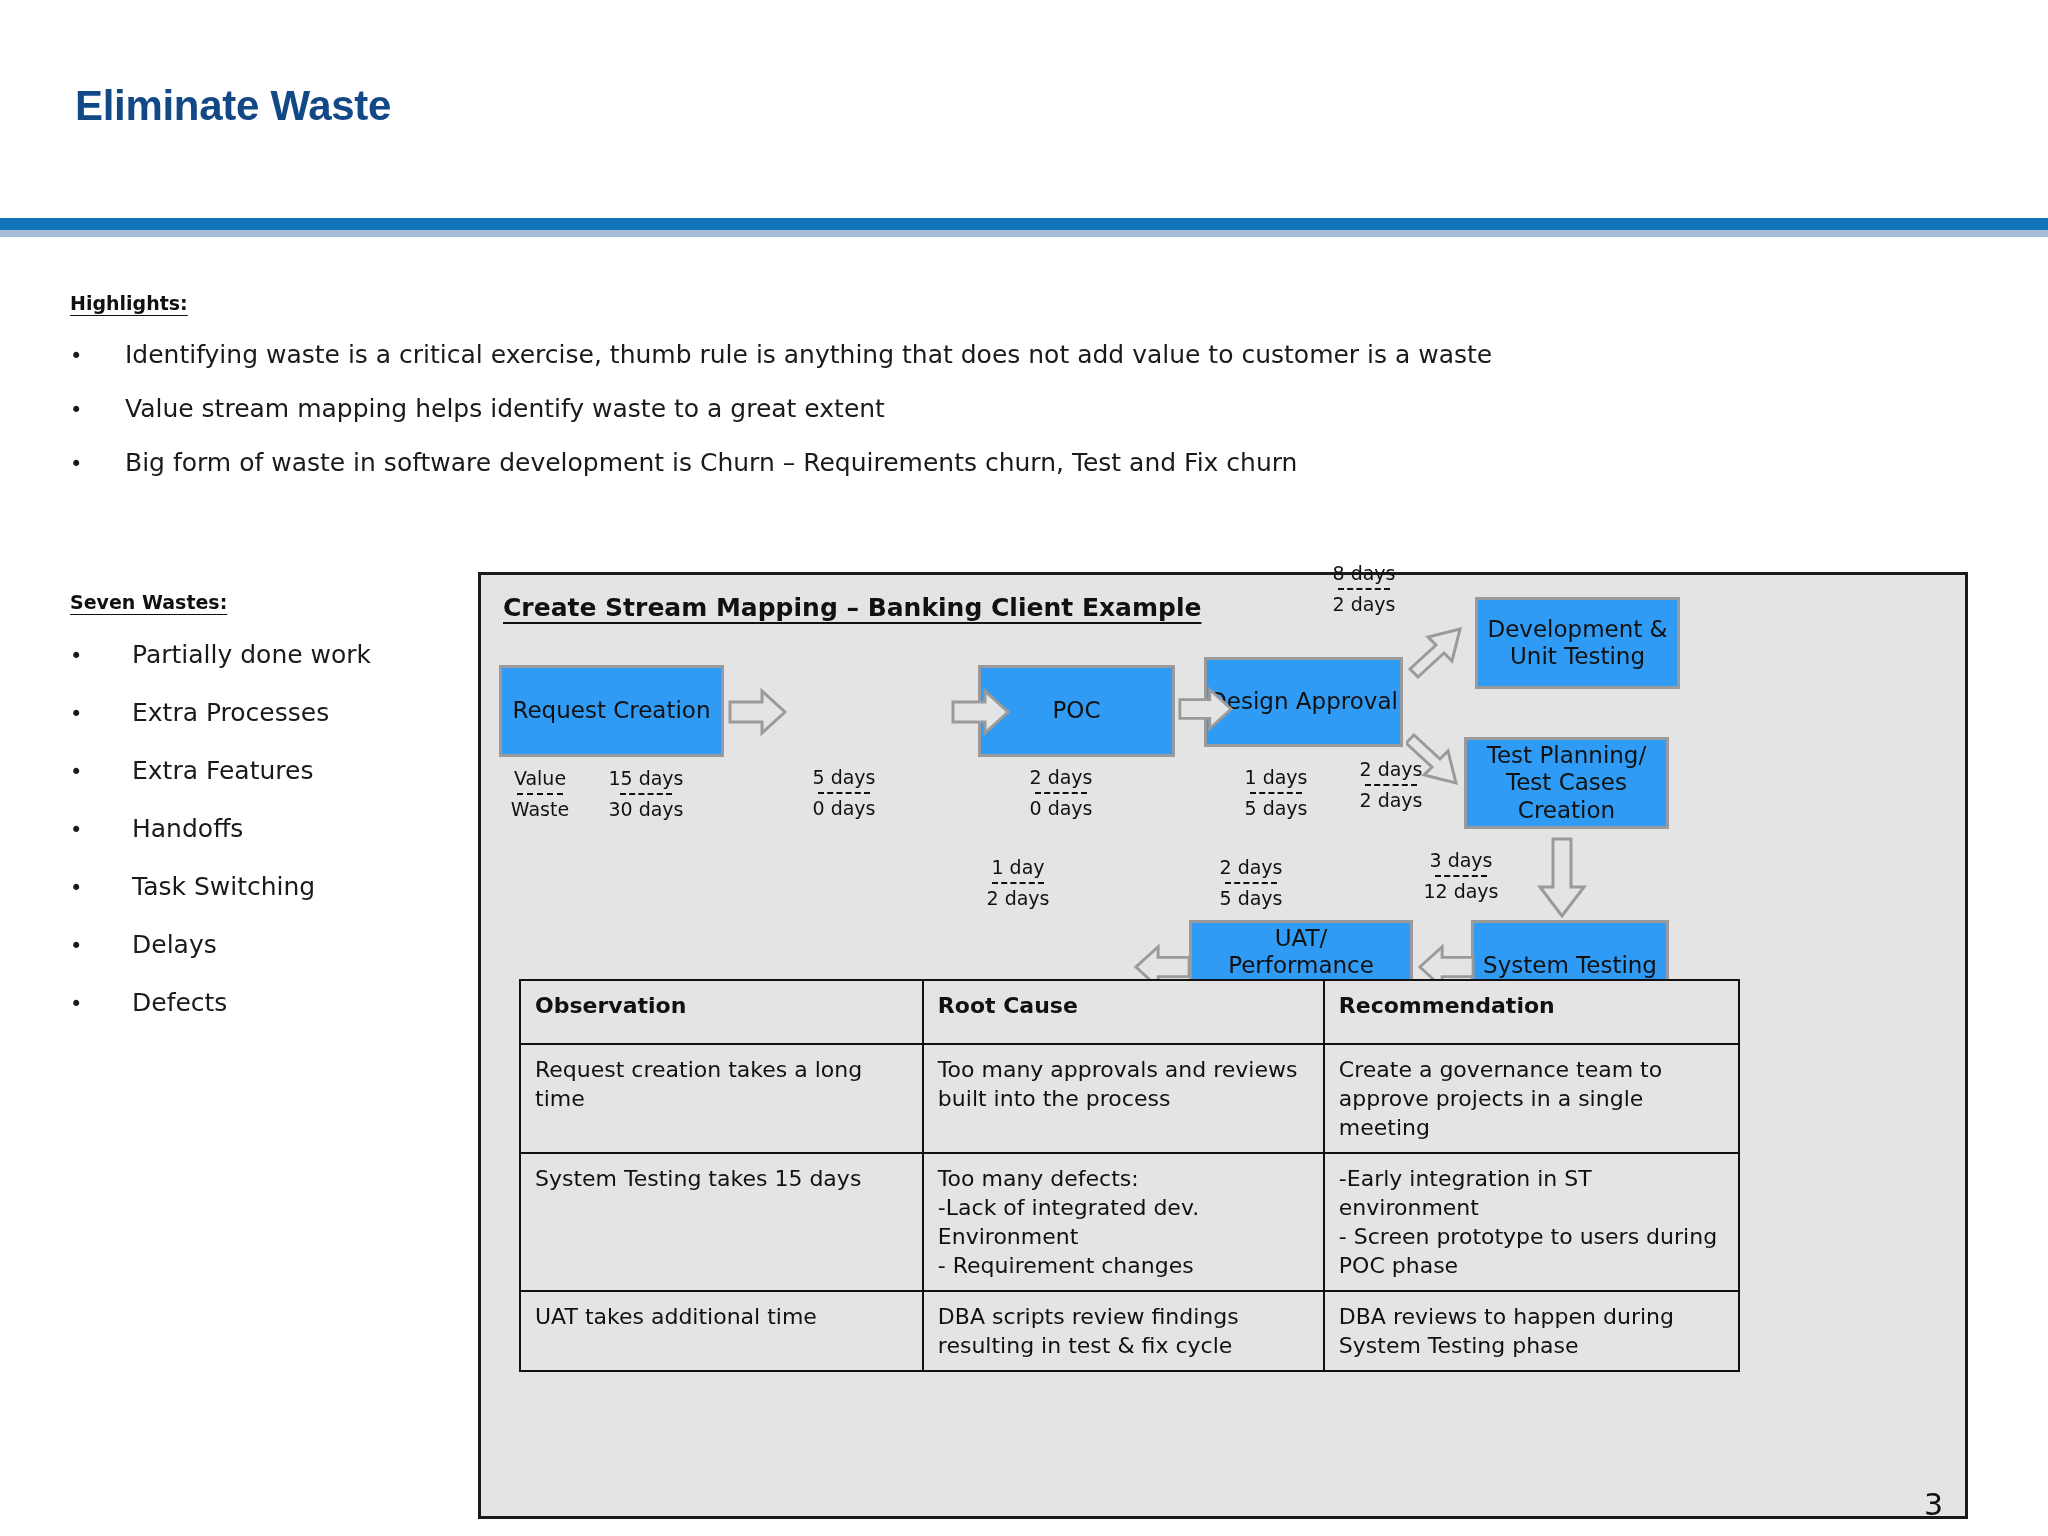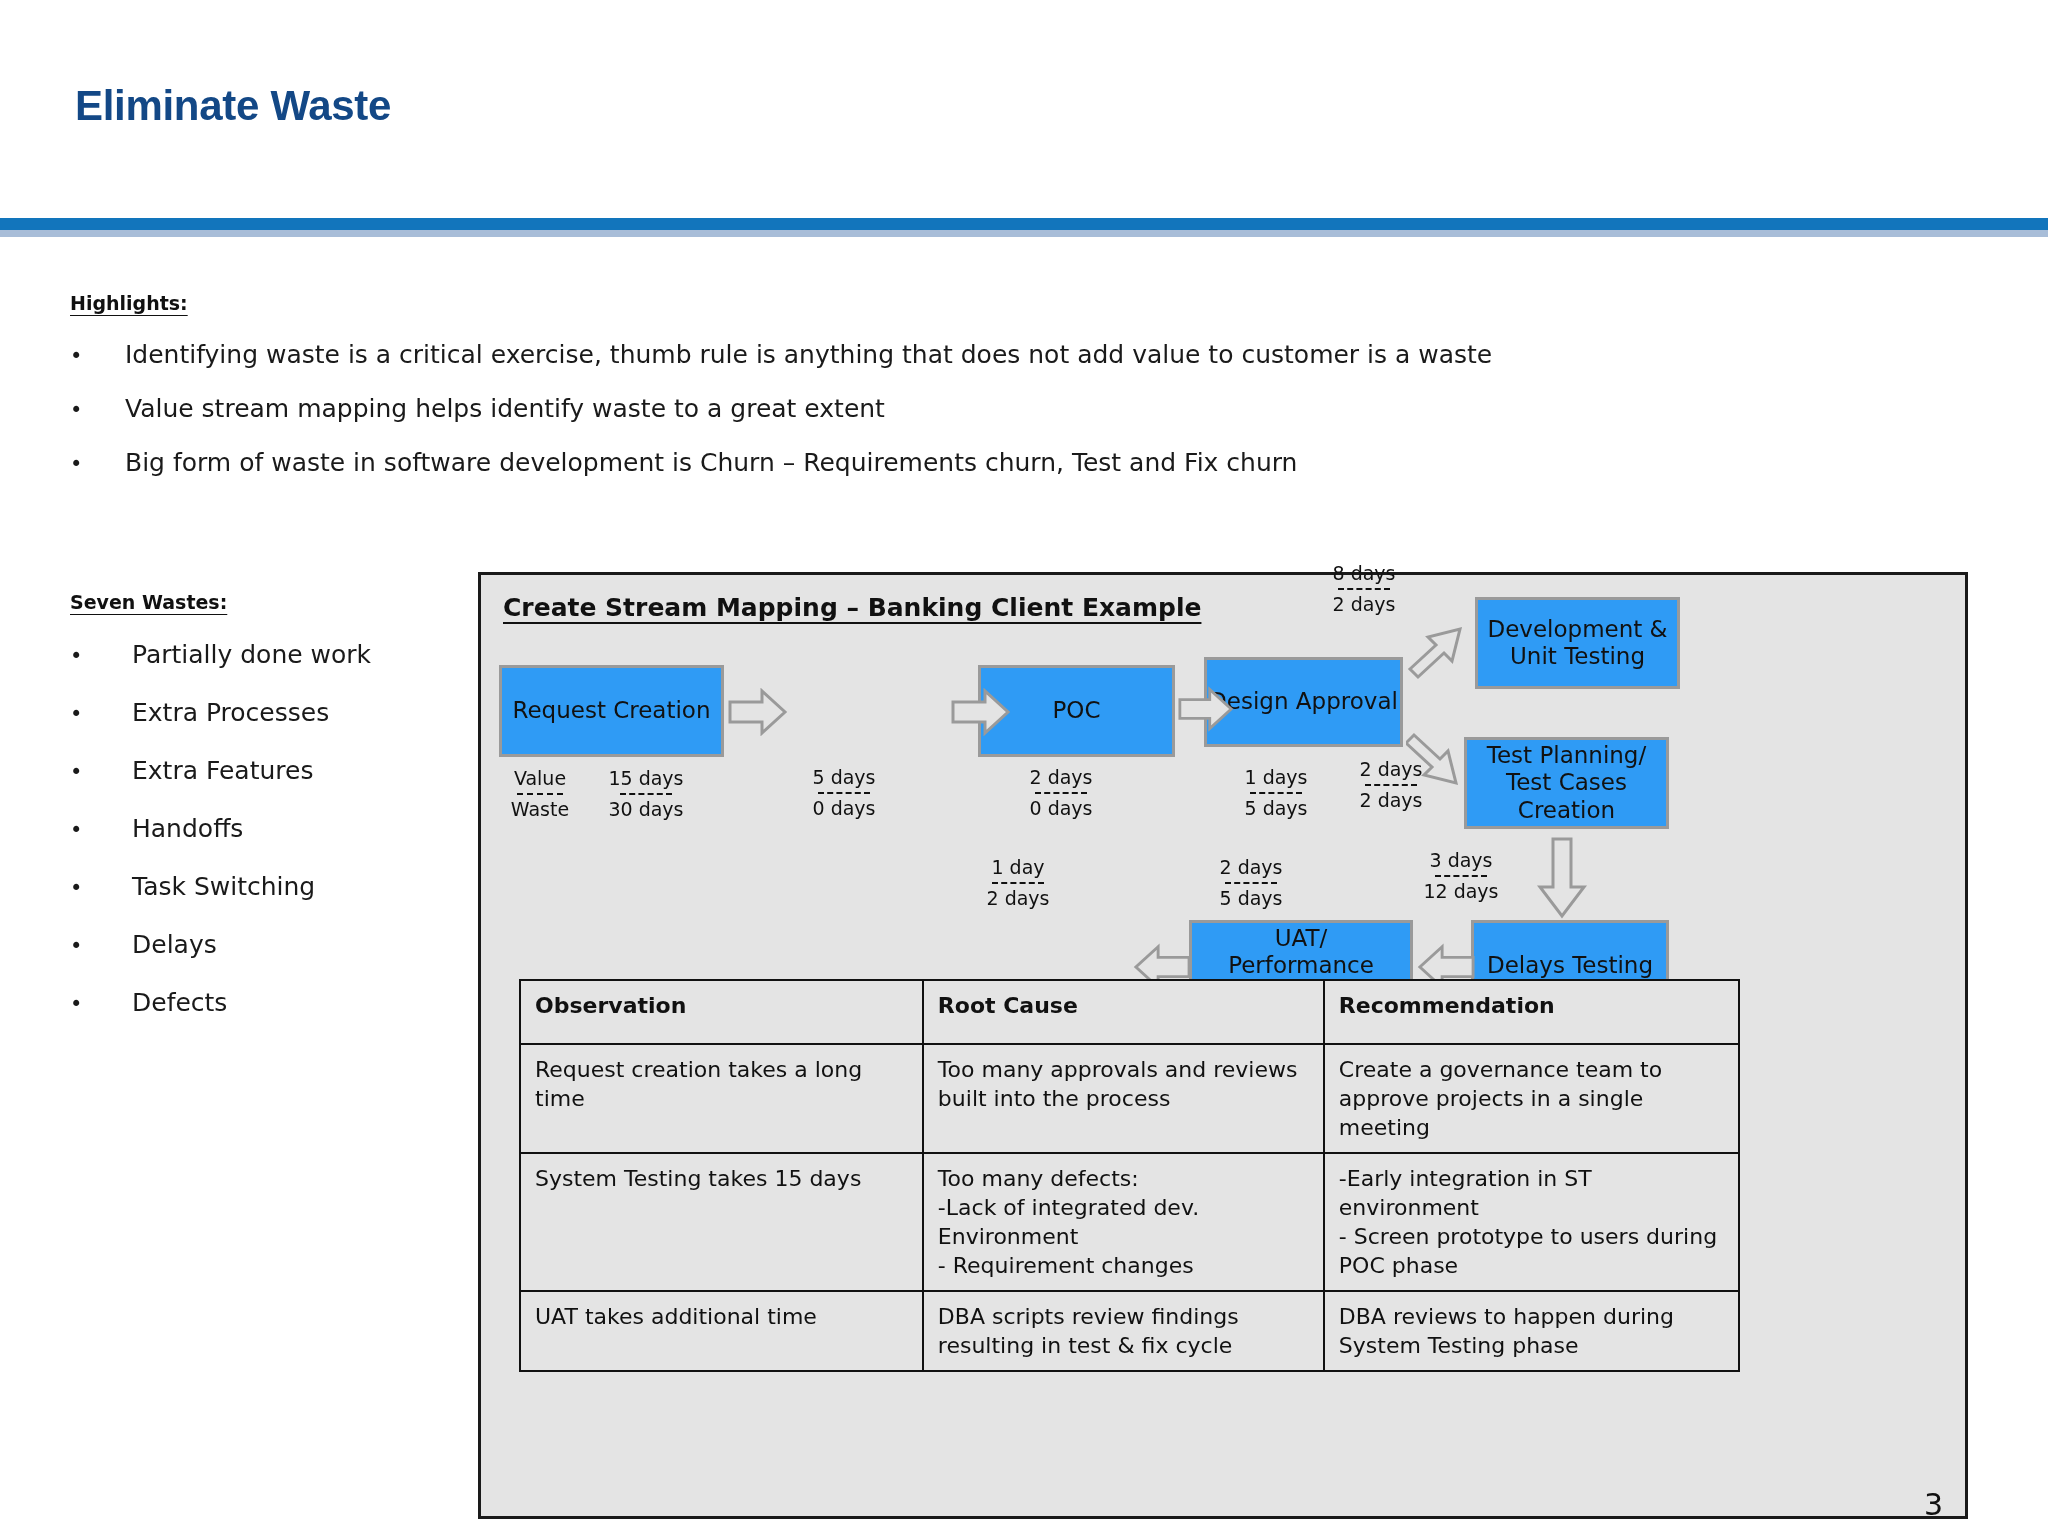--- a/index.html
+++ b/index.html
@@ -179,21 +179,21 @@
   <div class="pbox" style="left:994px;top:22px;width:205px;height:92px;flex-direction:column;">
     <span>Development &amp;</span>
     <span>Unit Testing</span>
   </div>
   <div class="pbox" style="left:983px;top:162px;width:205px;height:92px;flex-direction:column;">
     <span>Test Planning/</span>
     <span>Test Cases Creation</span>
   </div>
 
   <div class="pbox" style="left:990px;top:345px;width:198px;height:92px;">
-    <span>Delays Testing</span>
+    <span>System Testing</span>
   </div>
   <div class="pbox" style="left:708px;top:345px;width:224px;height:92px;flex-direction:column;">
     <span>UAT/</span>
     <span>Performance Testing</span>
   </div>
 
   <div class="metric lbl" style="left:14px;top:193px;width:90px;">
     <span>Value</span>
     <span class="dash"></span>
     <span>Waste</span>

